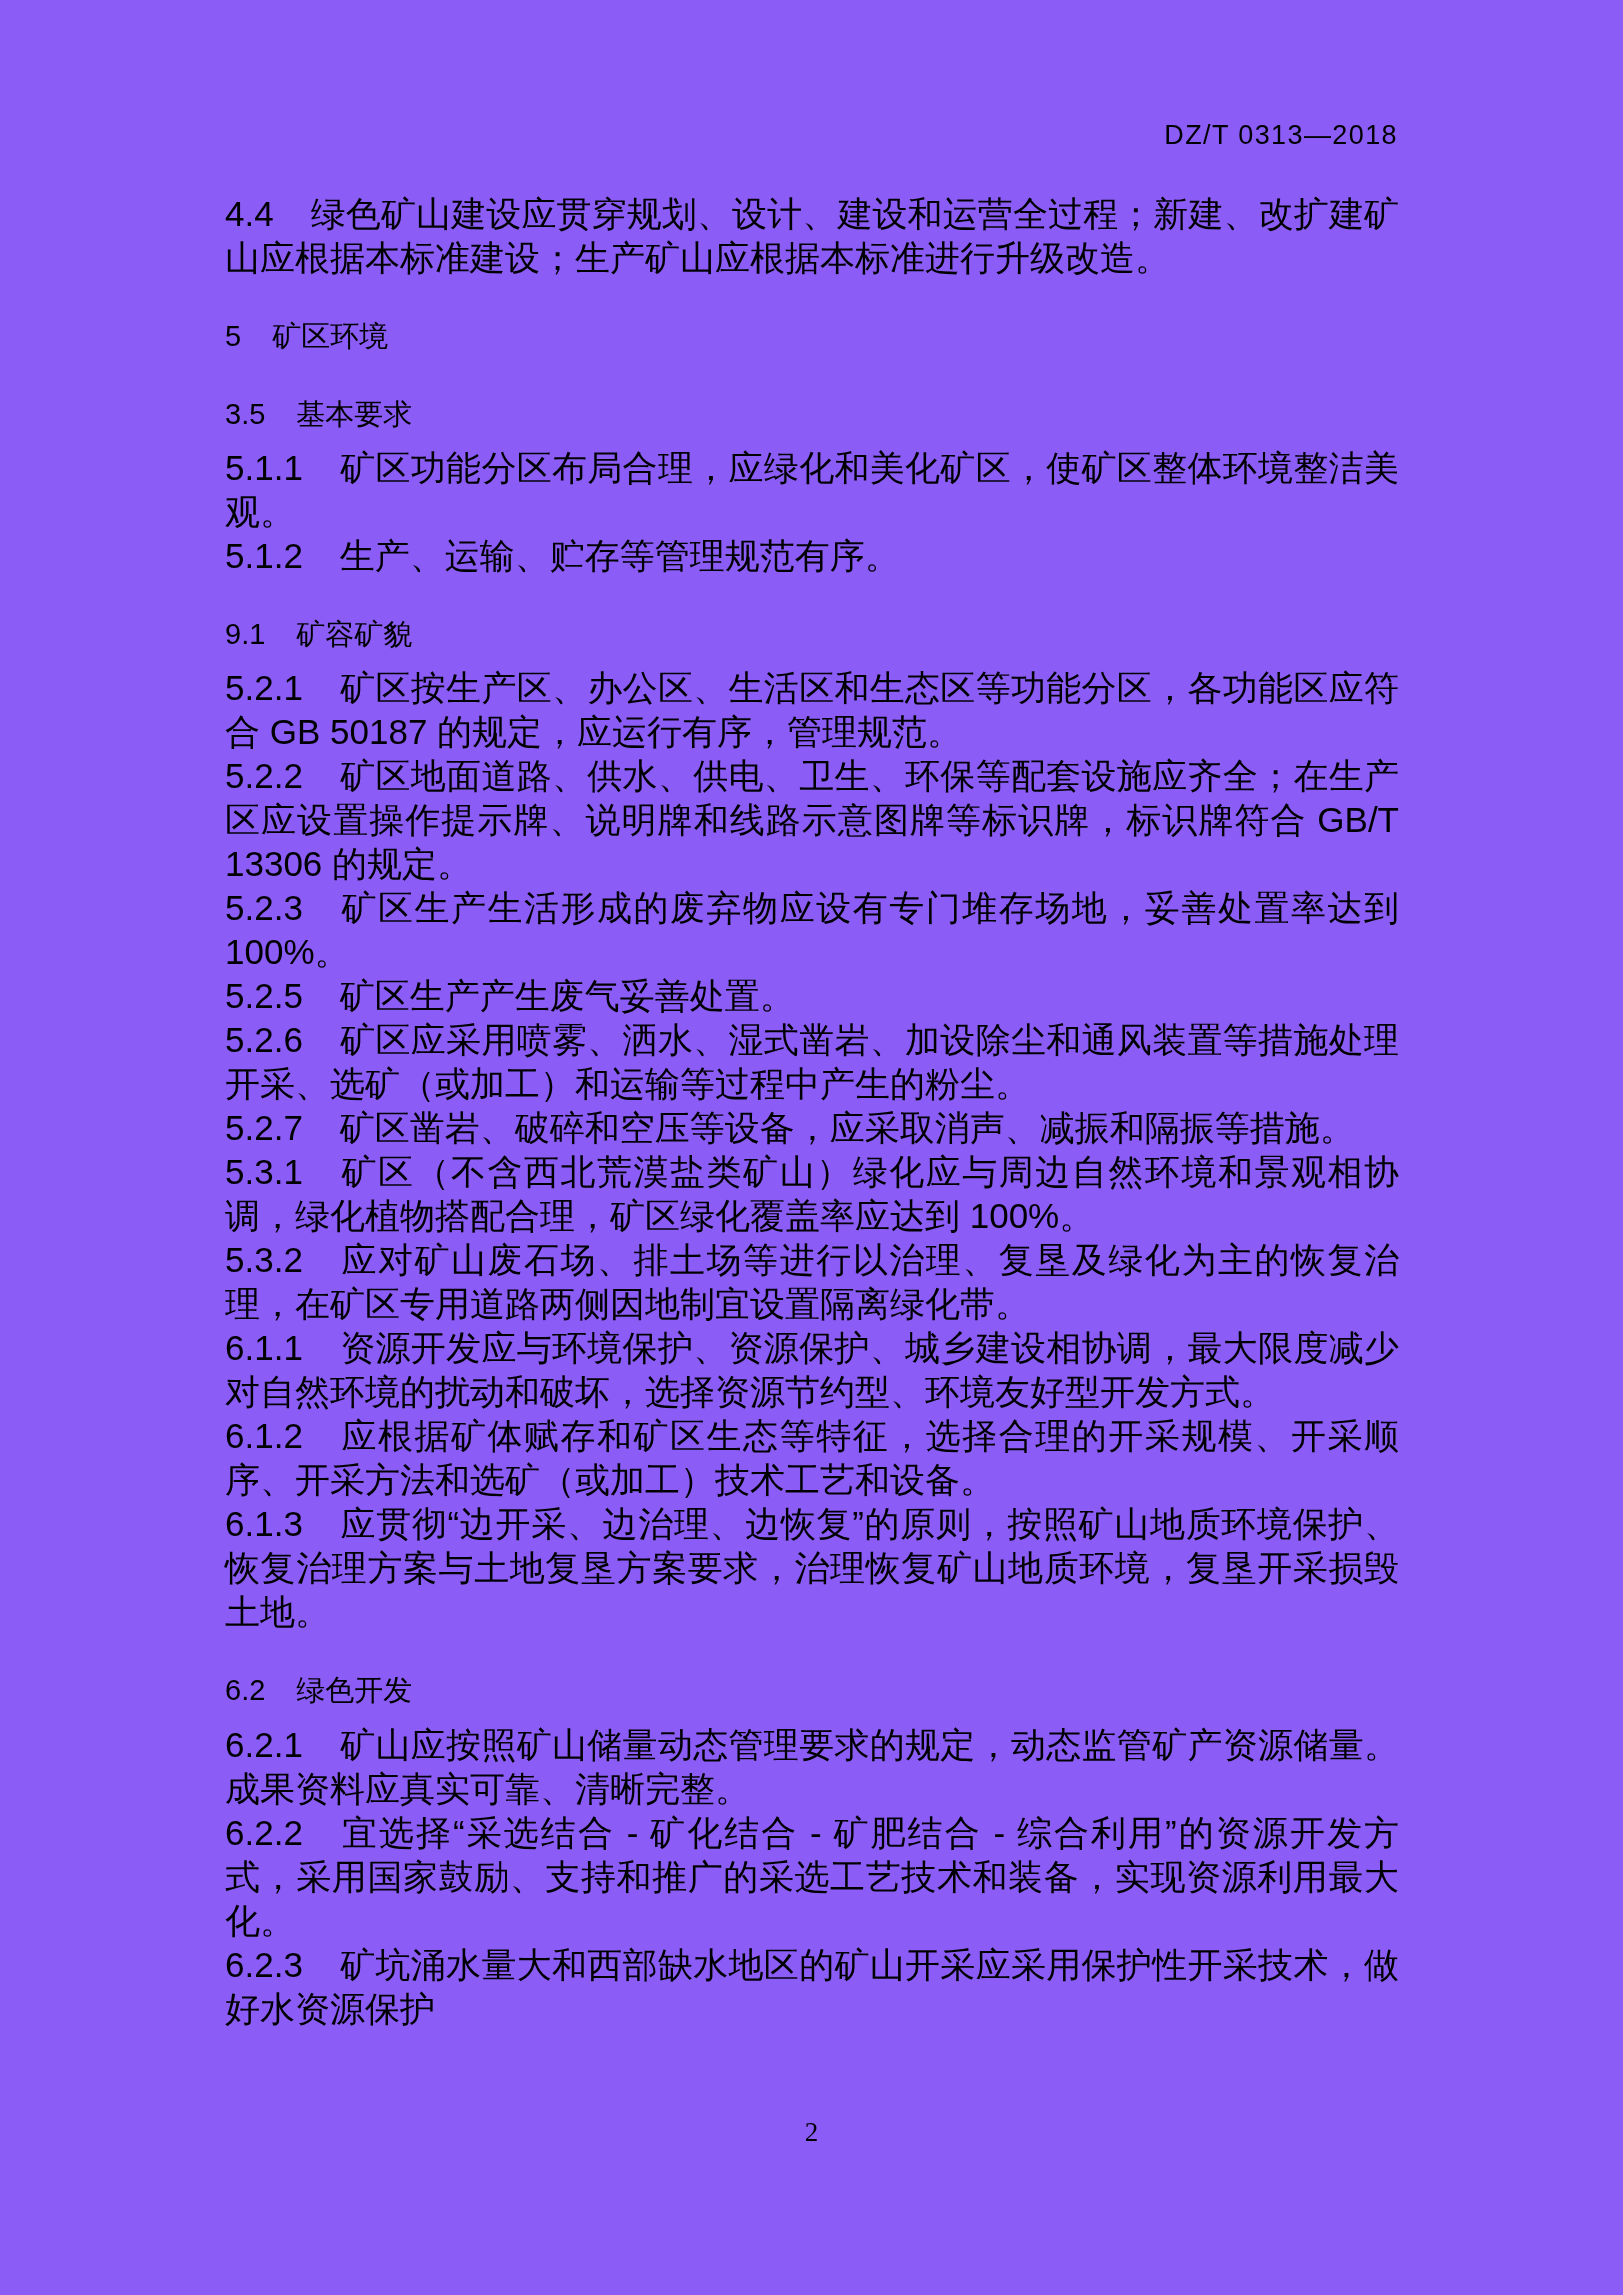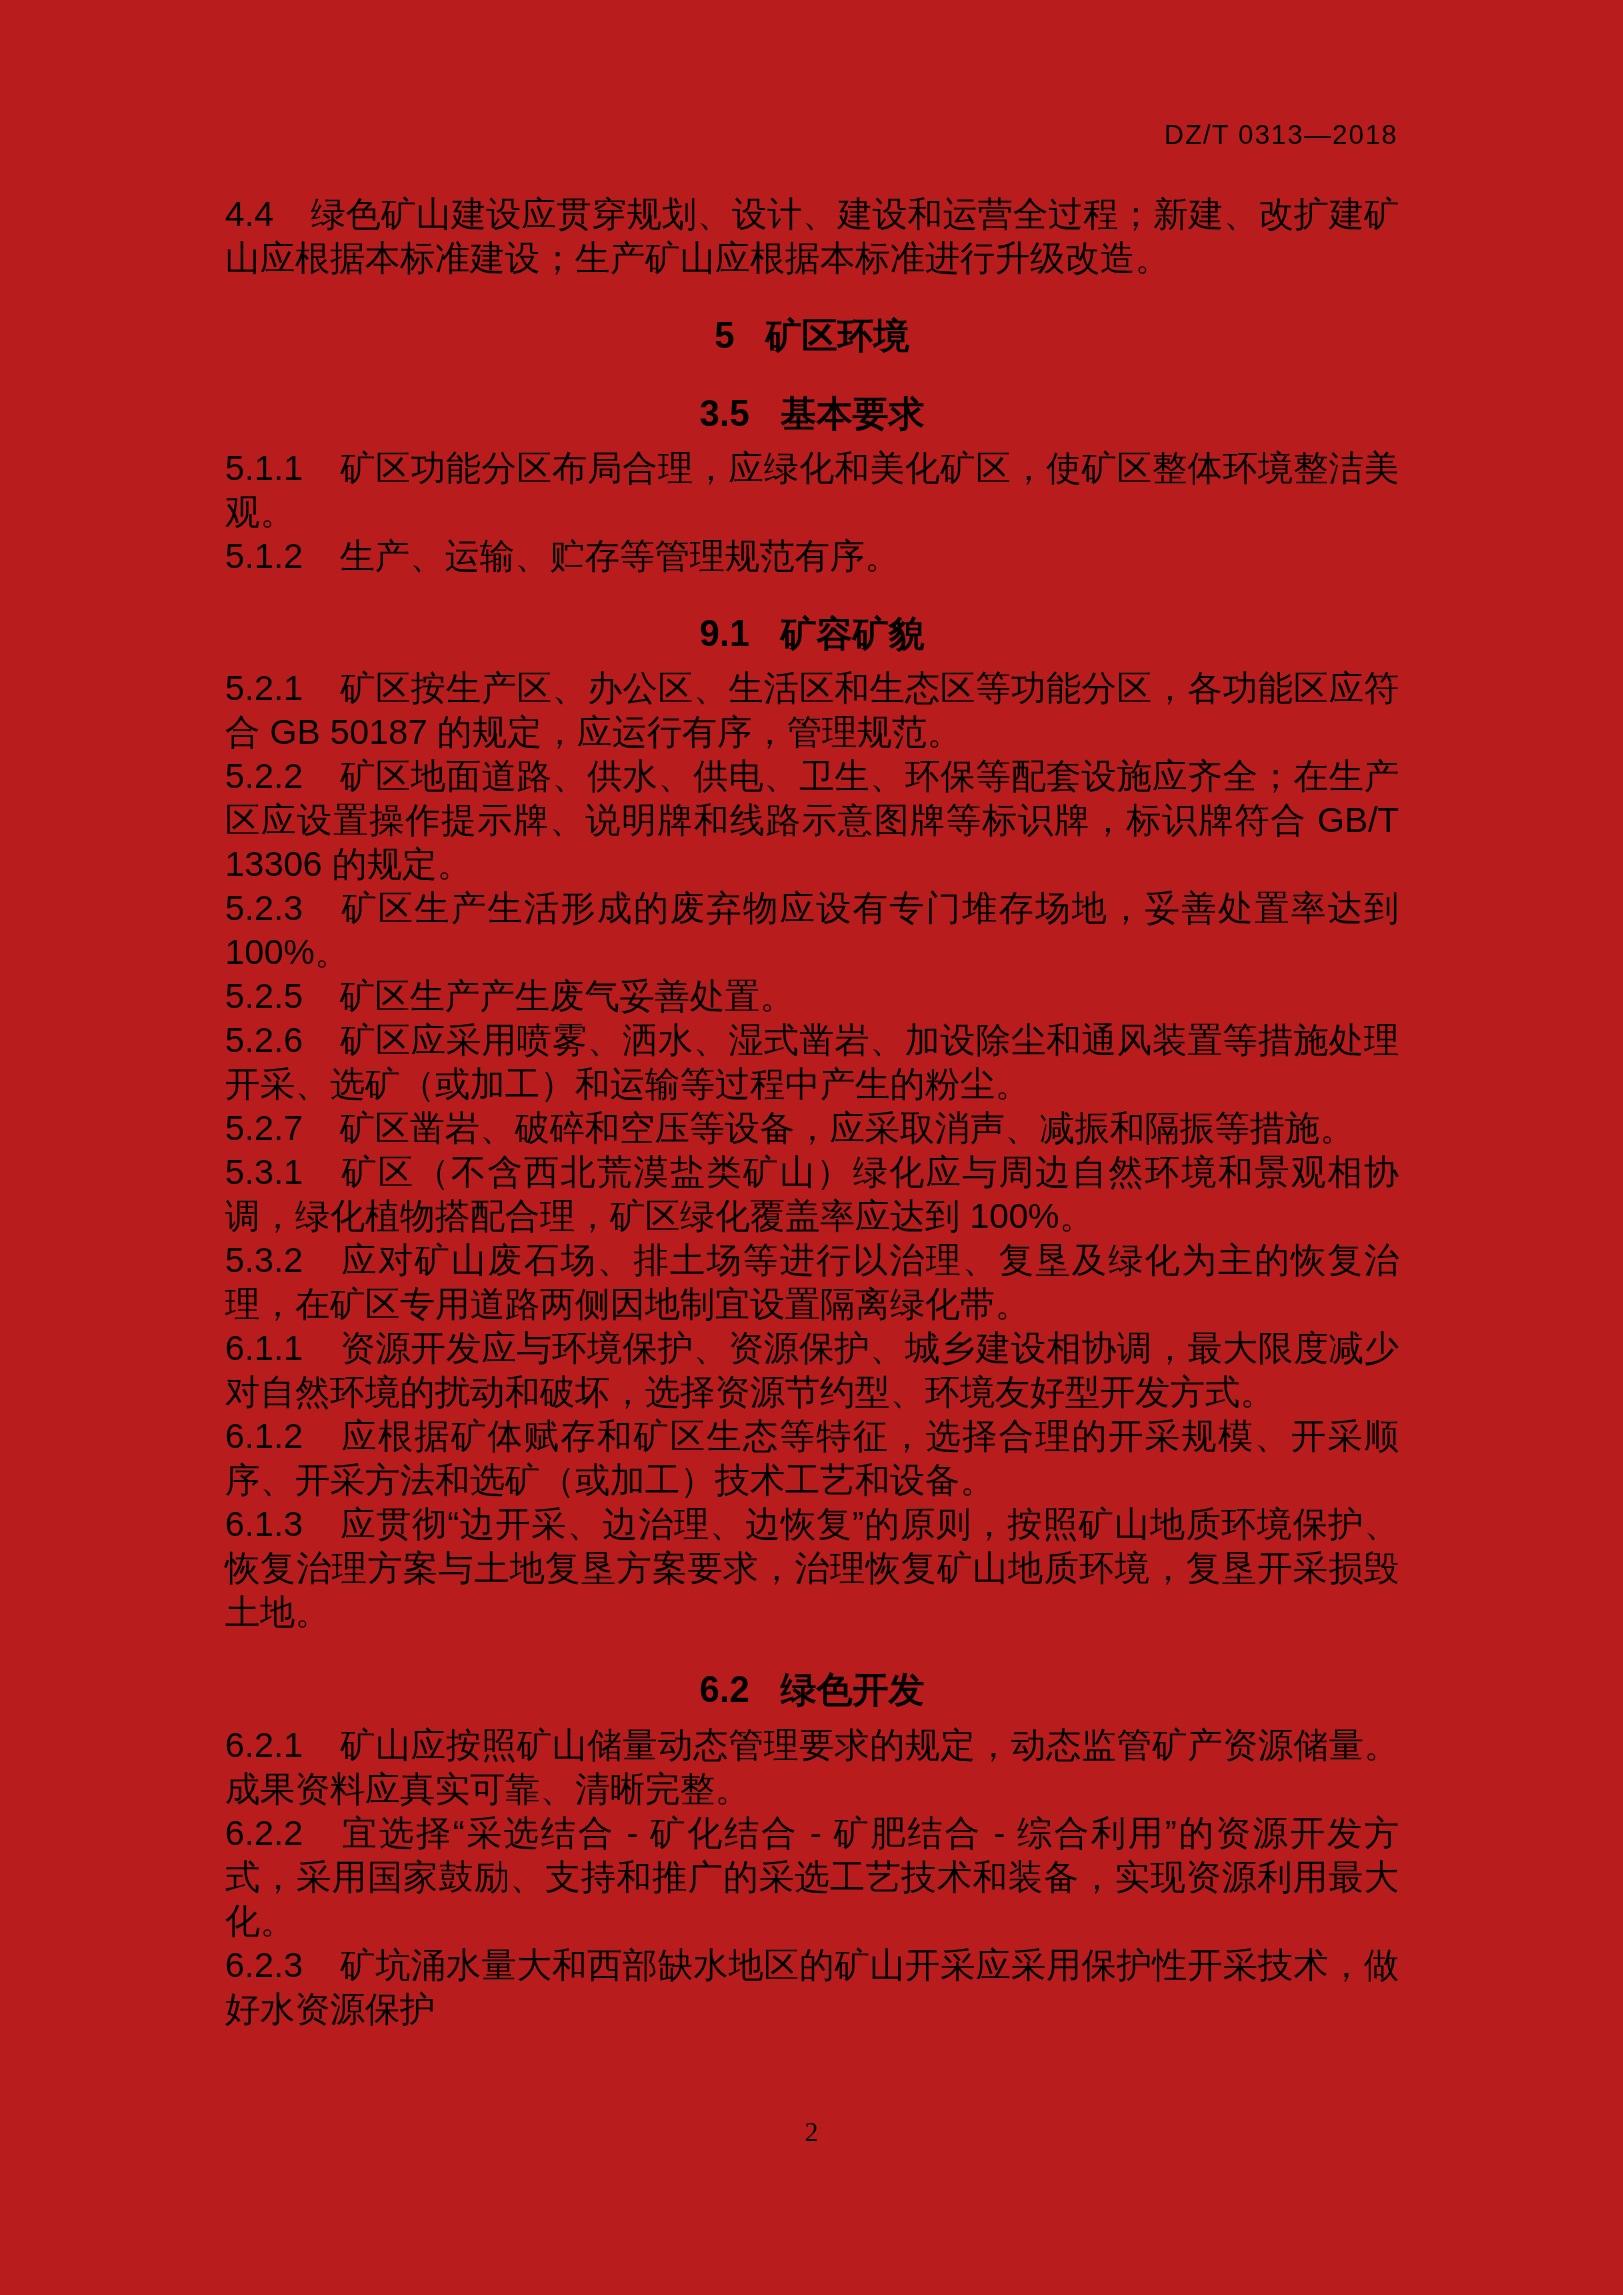--- a/index.html
+++ b/index.html
@@ -4,21 +4,21 @@
 <style>
   html, body {
     margin: 0;
     padding: 0;
     background: #ffffff;
   }
   .page {
     position: relative;
     width: 1623px;
     height: 2295px;
-    background: #b91c1c;
+    background: #8b5cf6;
     color: #000000;
     font-family: "Liberation Sans", "DejaVu Sans", sans-serif;
     overflow: hidden;
   }
   .doc-header {
     position: absolute;
     top: 120px;
     right: 225px;
     font-size: 27px;
     font-weight: 500;
@@ -34,25 +34,25 @@
   }
   .doc-body p.p {
     margin: 0;
     font-size: 35px;
     line-height: 44px;
     text-align: justify;
     font-weight: 400;
   }
   .doc-body .h1,
   .doc-body .h2 {
-    font-size: 36px;
+    font-size: 29px;
     line-height: 44px;
-    font-weight: 700;
+    font-weight: 400;
     margin: 34px 0 10.2px 0;
-    text-align: center;
+    text-align: left;
   }
   .num {
     display: inline-block;
     margin-right: 37px;
   }
   .h1 .num, .h2 .num {
     margin-right: 31px;
   }
   .page-footer {
     position: absolute;

